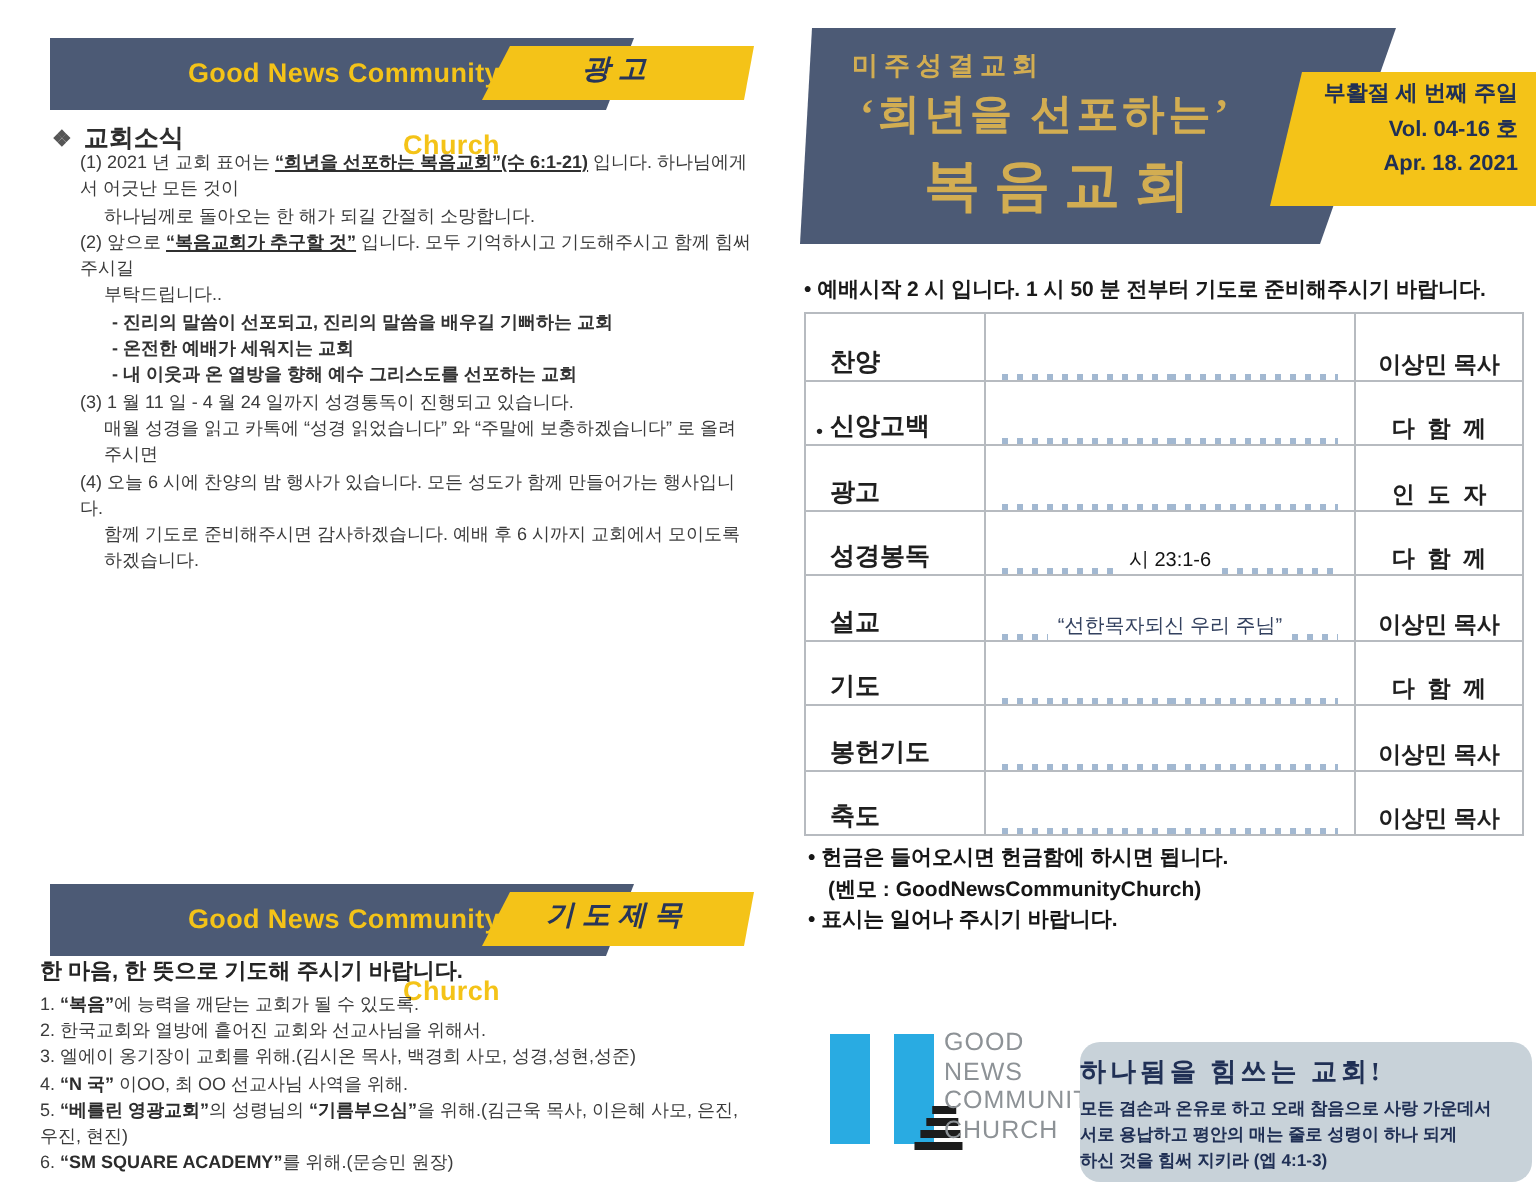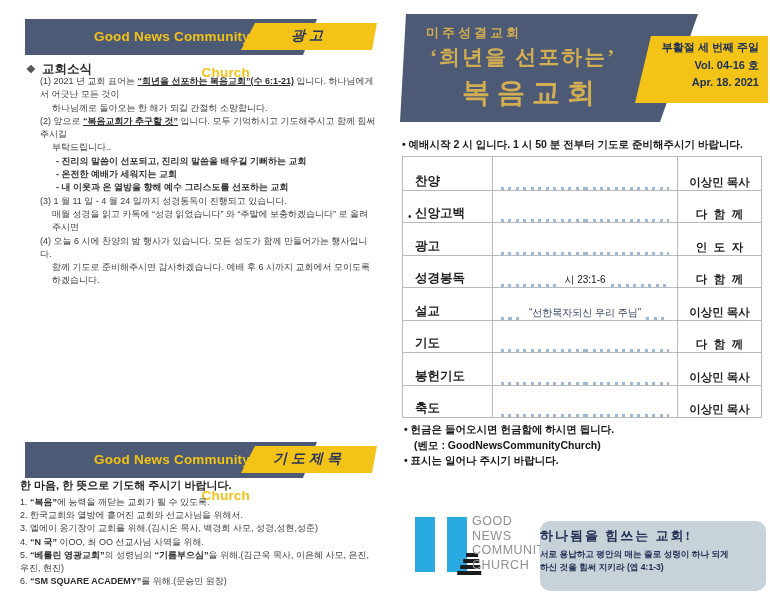--- a/index.html
+++ b/index.html
@@ -258,17 +258,18 @@
   </div>
   <div class="wordmark">
     <div>GOOD</div>
     <div>NEWS</div>
     <div>COMMUNITY</div>
     <div>CHURCH</div>
   </div>
 
   <div class="versebox">
     <div class="vtitle">하나됨을 힘쓰는 교회!</div>
+    <div class="vline">모든 겸손과 온유로 하고 오래 참음으로 사랑 가운데서</div>
     <div class="vline">서로 용납하고 평안의 매는 줄로 성령이 하나 되게</div>
     <div class="vline">하신 것을 힘써 지키라  (엡 4:1-3)</div>
   </div>
 
 </div>
 
 </body></html>

